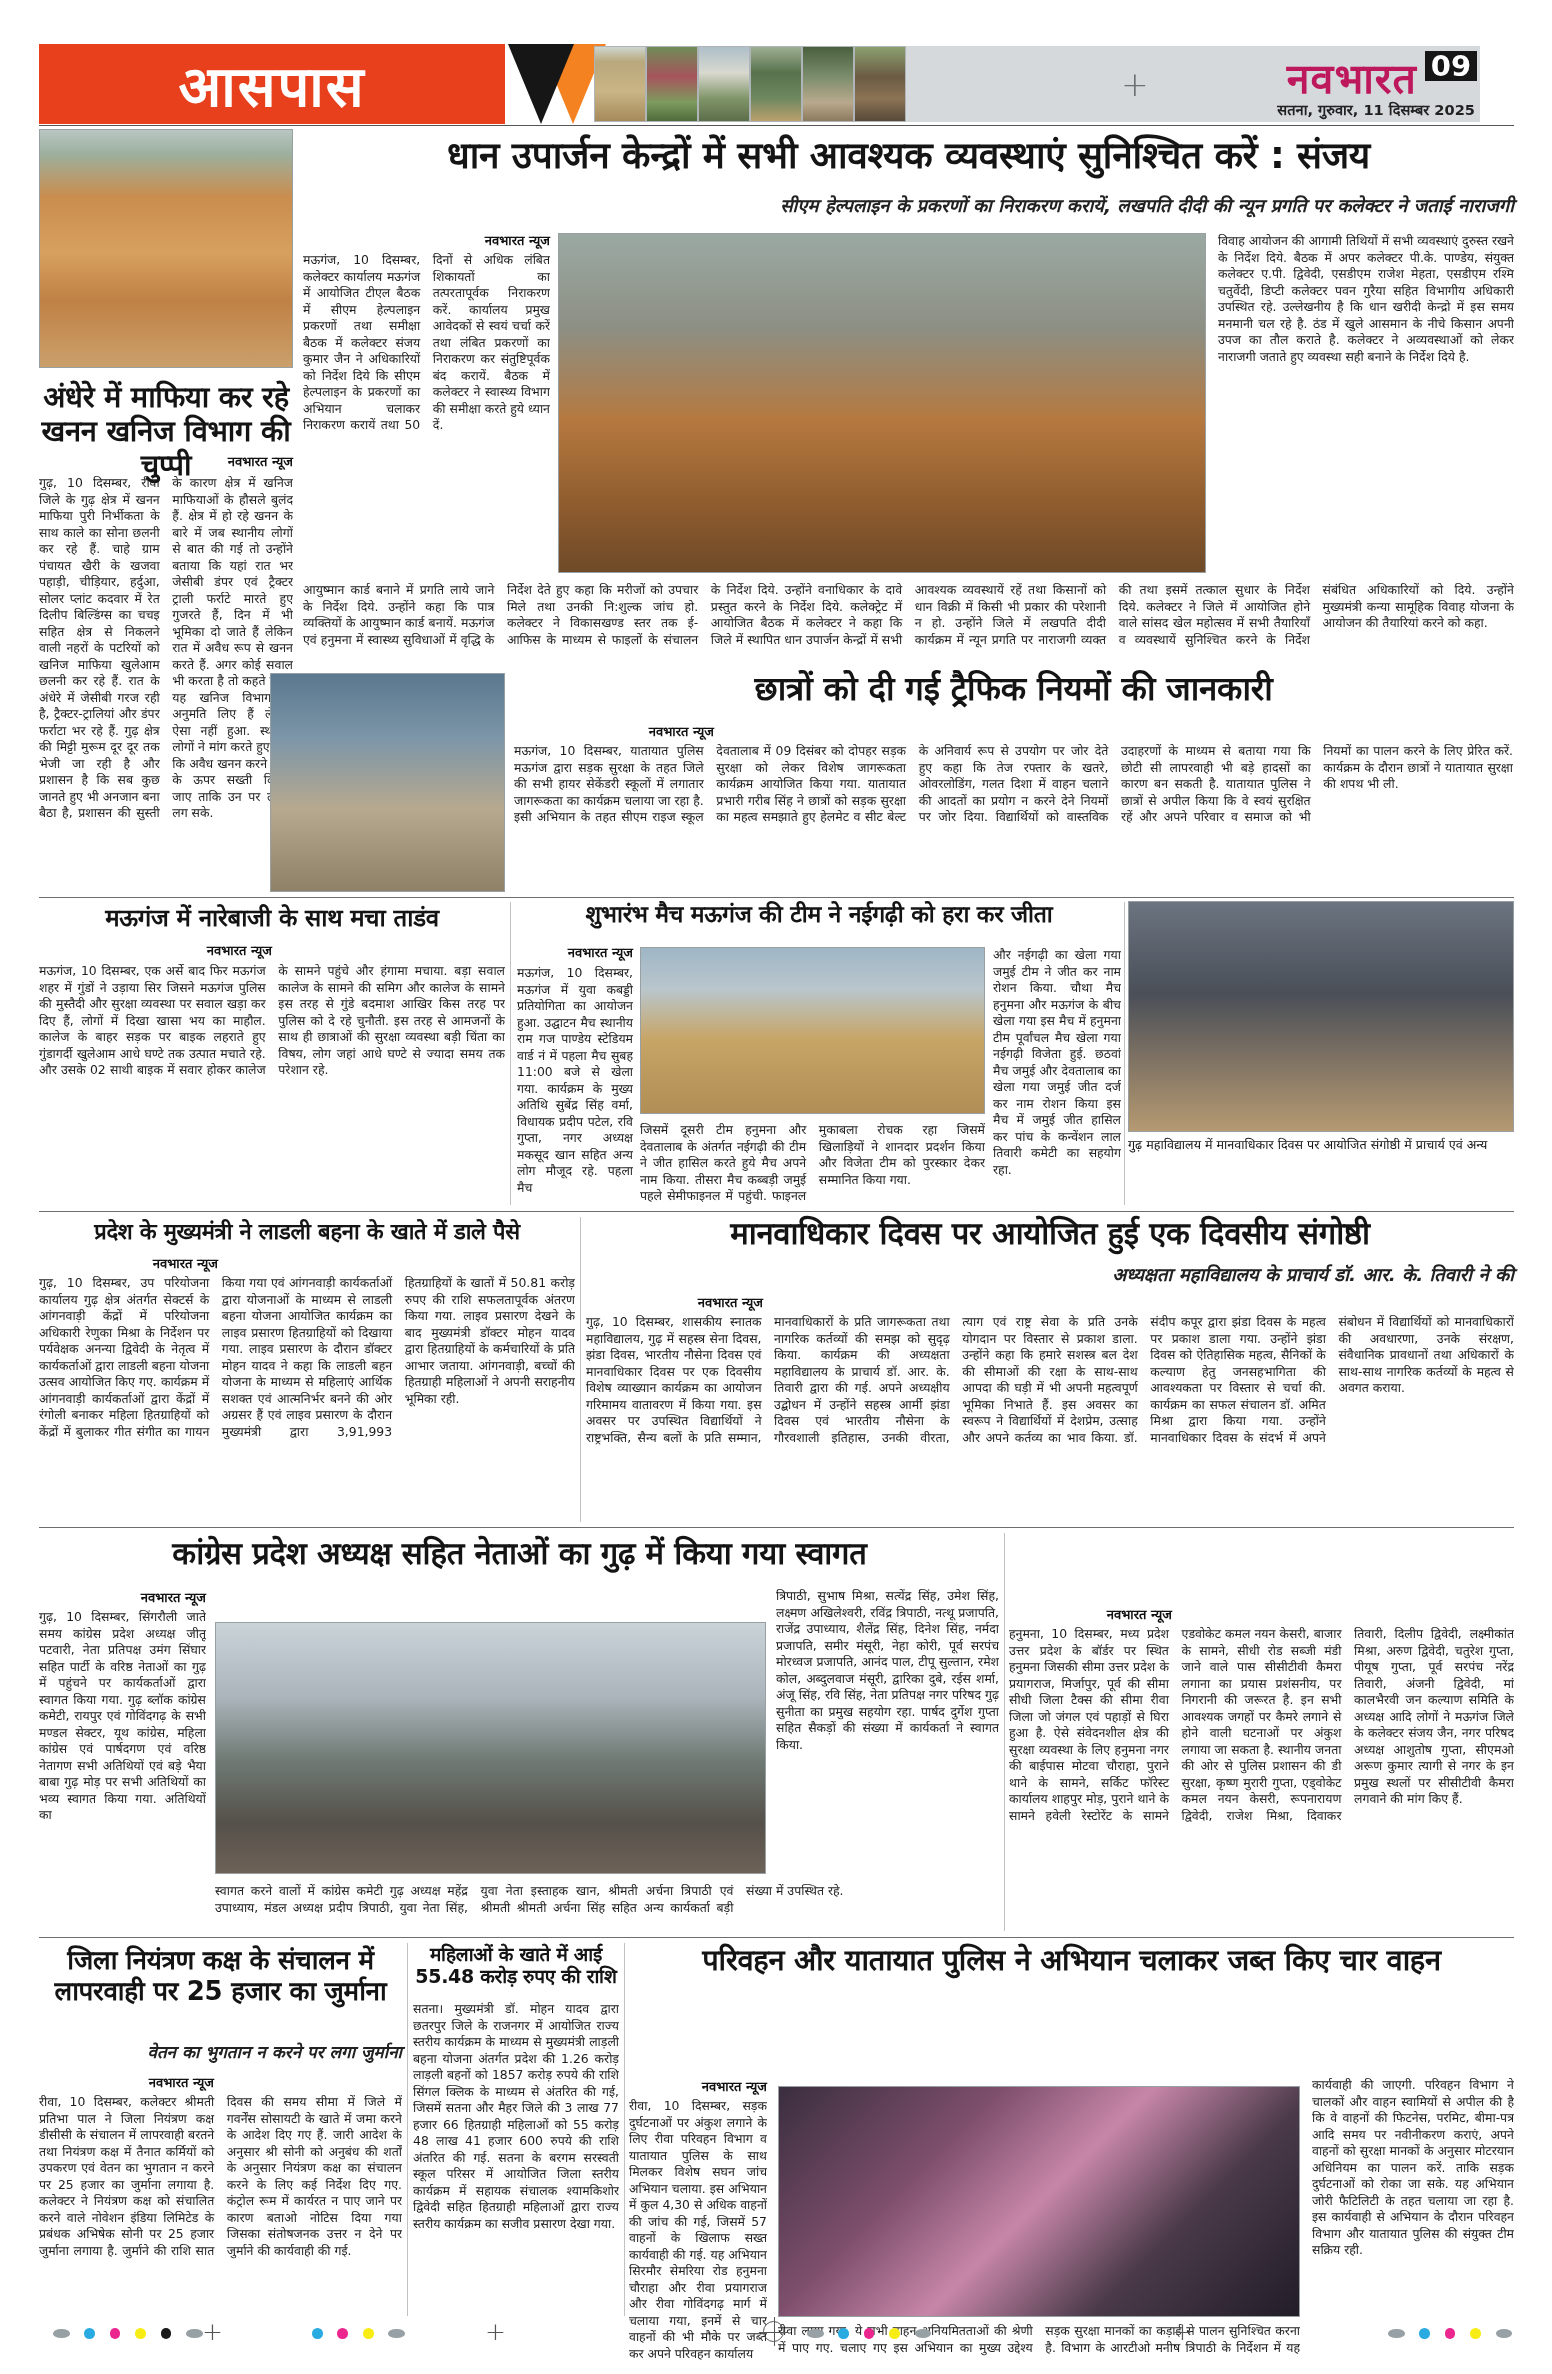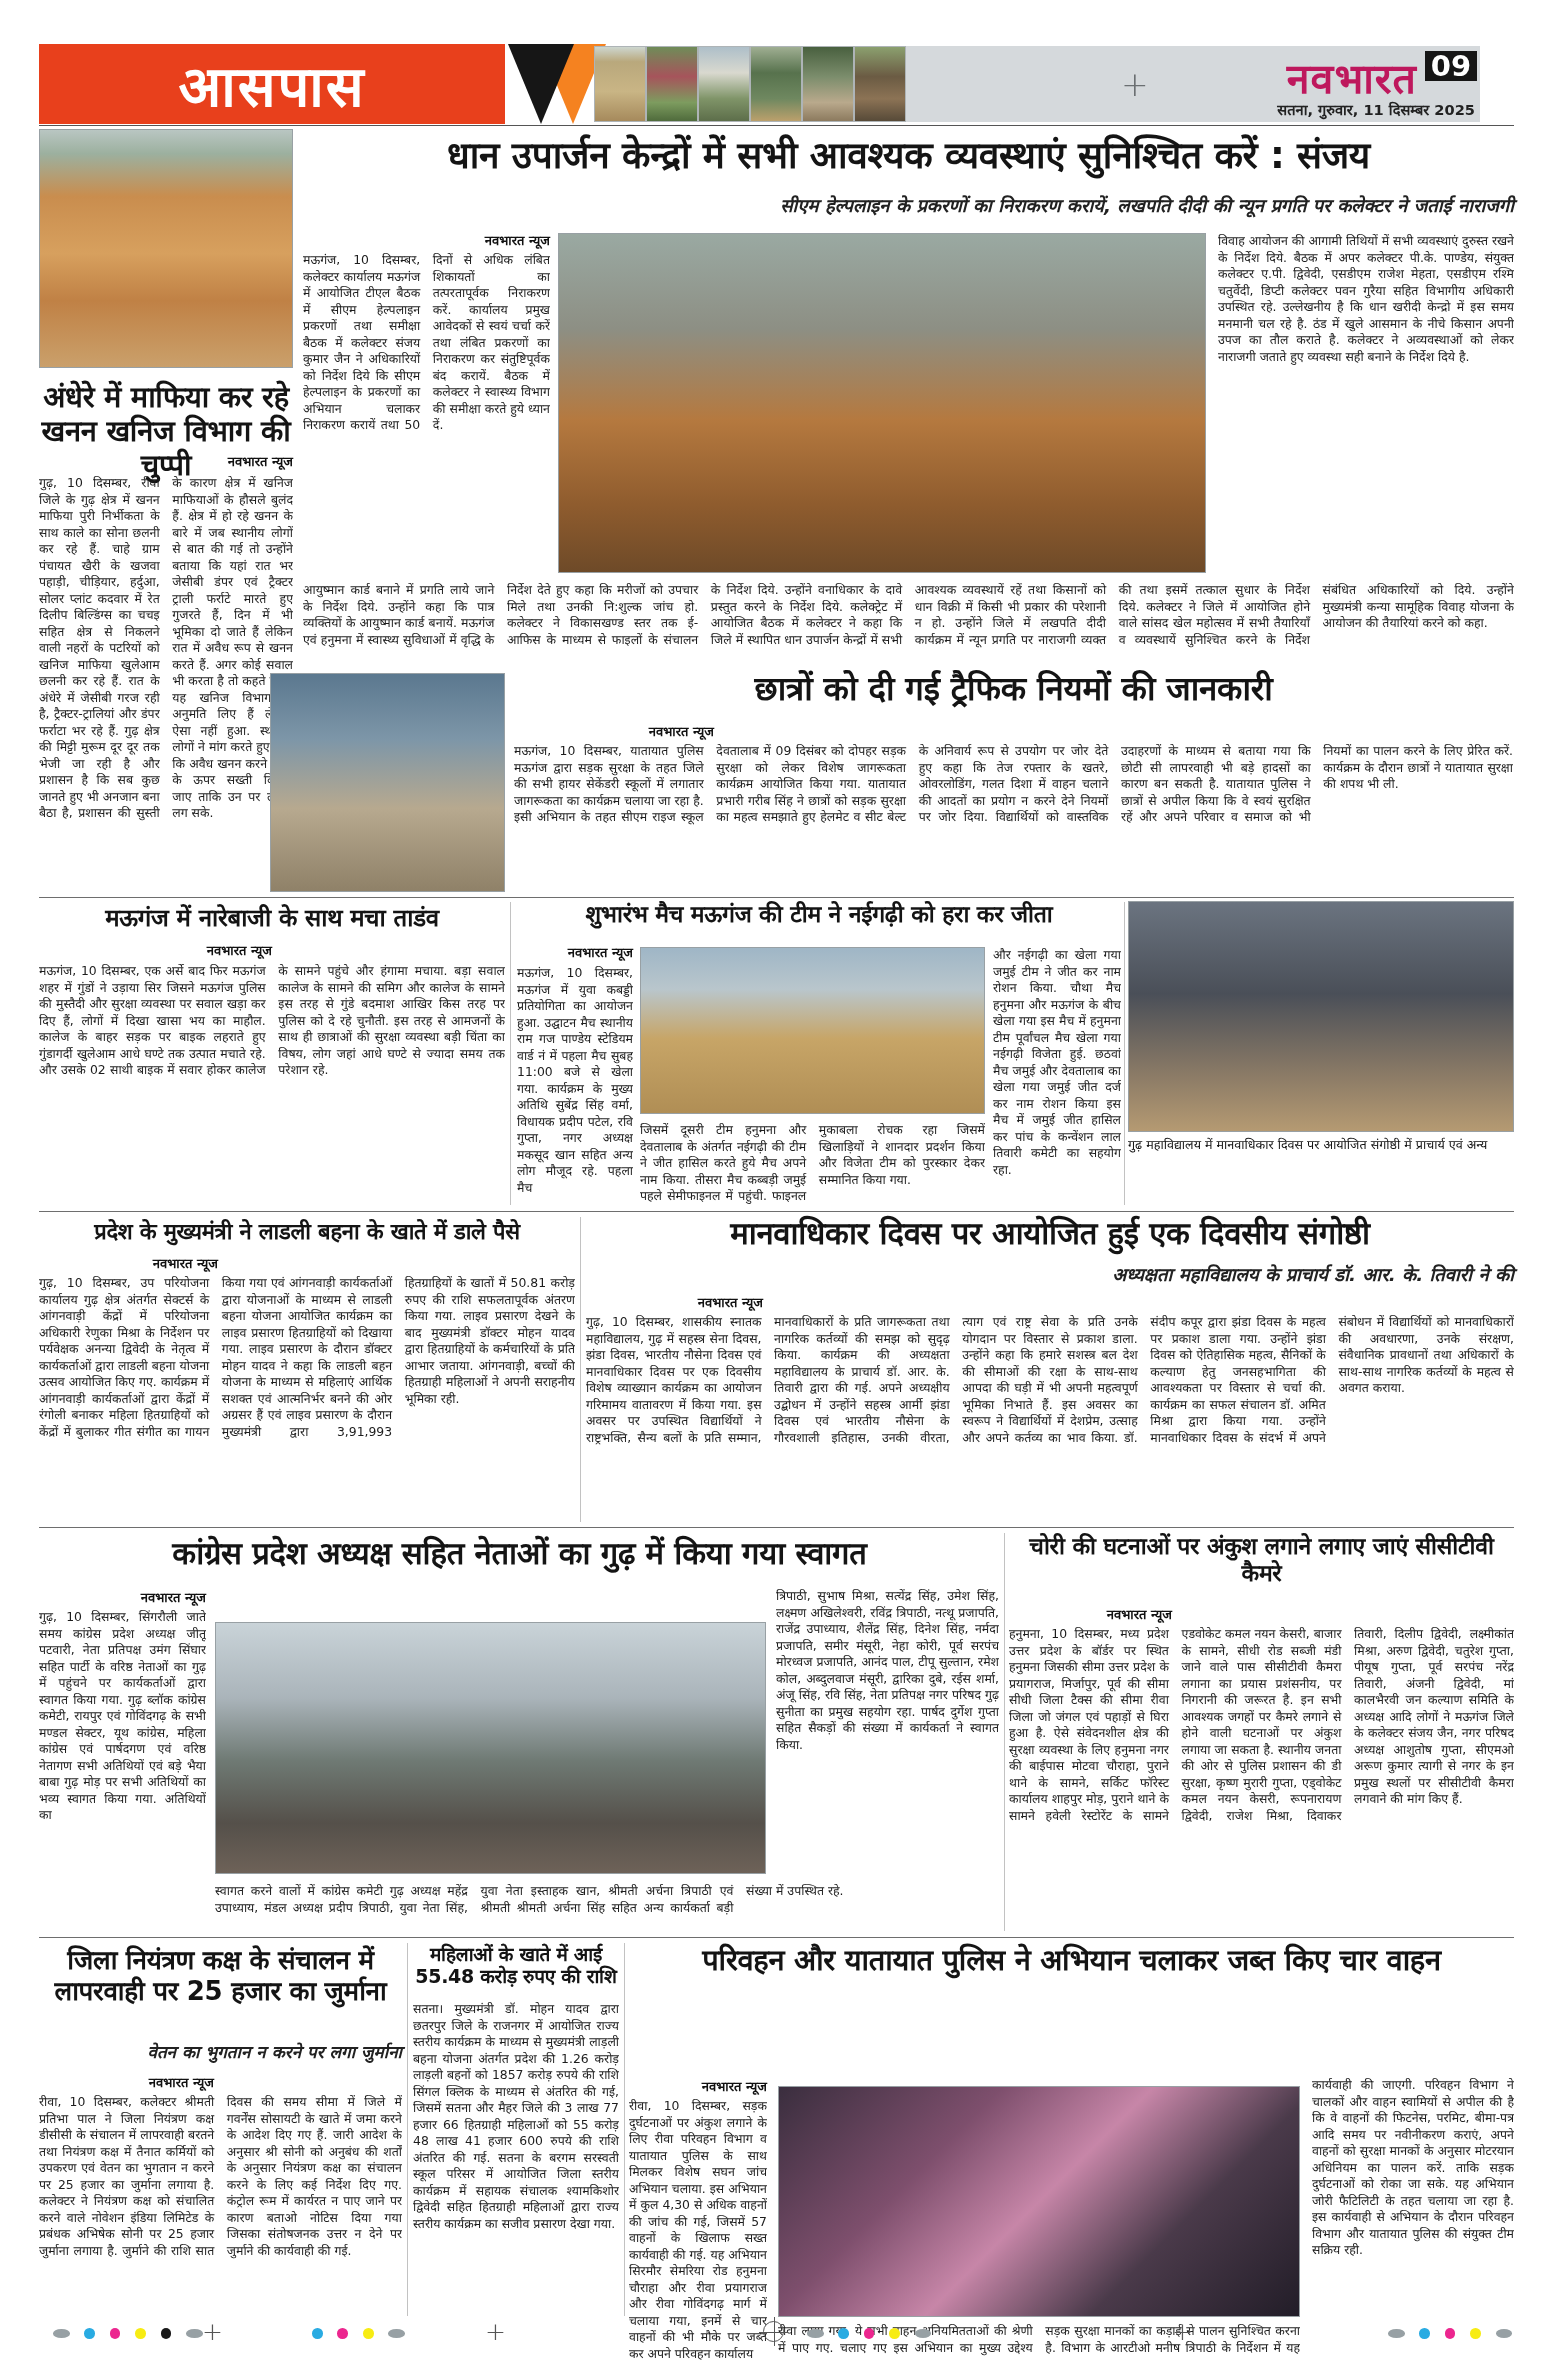--- a/index.html
+++ b/index.html
@@ -125,21 +125,20 @@
   <div class="hrule" style="left:39px;top:1527px;width:1475px;"></div>
 
   <div class="abs hl" style="left:39px;top:1535px;width:961px;font-size:31px;">कांग्रेस प्रदेश अध्यक्ष सहित नेताओं का गुढ़ में किया गया स्वागत</div>
   <div class="abs byline" style="left:39px;top:1588px;width:167px;">नवभारत न्यूज</div>
   <div class="abs bt" style="left:39px;top:1609px;width:167px;height:268px;column-count:1;">गुढ़, 10 दिसम्बर, सिंगरौली जाते समय कांग्रेस प्रदेश अध्यक्ष जीतू पटवारी, नेता प्रतिपक्ष उमंग सिंघार सहित पार्टी के वरिष्ठ नेताओं का गुढ़ में पहुंचने पर कार्यकर्ताओं द्वारा स्वागत किया गया. गुढ़ ब्लॉक कांग्रेस कमेटी, रायपुर एवं गोविंदगढ़ के सभी मण्डल सेक्टर, यूथ कांग्रेस, महिला कांग्रेस एवं पार्षदगण एवं वरिष्ठ नेतागण सभी अतिथियों एवं बड़े भैया बाबा गुढ़ मोड़ पर सभी अतिथियों का भव्य स्वागत किया गया. अतिथियों का</div>
   <div class="abs ph" style="left:215px;top:1622px;width:551px;height:252px;background:linear-gradient(180deg,#c9d3d8 0%,#aab4ba 30%,#6f7a74 55%,#55504a 80%,#6e6258 100%);"></div>
   <div class="abs bt" style="left:776px;top:1588px;width:223px;height:289px;column-count:1;">त्रिपाठी, सुभाष मिश्रा, सत्येंद्र सिंह, उमेश सिंह, लक्ष्मण अखिलेश्वरी, रविंद्र त्रिपाठी, नत्थू प्रजापति, राजेंद्र उपाध्याय, शैलेंद्र सिंह, दिनेश सिंह, नर्मदा प्रजापति, समीर मंसूरी, नेहा कोरी, पूर्व सरपंच मोरध्वज प्रजापति, आनंद पाल, टीपू सुल्तान, रमेश कोल, अब्दुलवाज मंसूरी, द्वारिका दुबे, रईस शर्मा, अंजू सिंह, रवि सिंह, नेता प्रतिपक्ष नगर परिषद गुढ़ सुनीता का प्रमुख सहयोग रहा. पार्षद दुर्गेश गुप्ता सहित सैकड़ों की संख्या में कार्यकर्ता ने स्वागत किया.</div>
   <div class="abs bt" style="left:215px;top:1883px;width:784px;height:49px;column-count:3;">स्वागत करने वालों में कांग्रेस कमेटी गुढ़ अध्यक्ष महेंद्र उपाध्याय, मंडल अध्यक्ष प्रदीप त्रिपाठी, युवा नेता सिंह, युवा नेता इस्ताहक खान, श्रीमती अर्चना त्रिपाठी एवं श्रीमती श्रीमती अर्चना सिंह सहित अन्य कार्यकर्ता बड़ी संख्या में उपस्थित रहे.</div>
   <div class="vrule" style="left:1004px;top:1533px;height:398px;"></div>
 
-  <div class="abs hl" style="left:1009px;top:1533px;width:505px;font-size:23px;">चोरी की घटनाओं पर अंकुश लगाने लगाए जाएं सीसीटीवी कैमरे</div>
   <div class="abs byline" style="left:1009px;top:1605px;width:163px;">नवभारत न्यूज</div>
   <div class="abs bt" style="left:1009px;top:1626px;width:505px;height:303px;column-count:3;">हनुमना, 10 दिसम्बर, मध्य प्रदेश उत्तर प्रदेश के बॉर्डर पर स्थित हनुमना जिसकी सीमा उत्तर प्रदेश के प्रयागराज, मिर्जापुर, पूर्व की सीमा सीधी जिला टैक्स की सीमा रीवा जिला जो जंगल एवं पहाड़ों से घिरा हुआ है. ऐसे संवेदनशील क्षेत्र की सुरक्षा व्यवस्था के लिए हनुमना नगर की बाईपास मोटवा चौराहा, पुराने थाने के सामने, सर्किट फॉरेस्ट कार्यालय शाहपुर मोड़, पुराने थाने के सामने हवेली रेस्टोरेंट के सामने एडवोकेट कमल नयन केसरी, बाजार के सामने, सीधी रोड सब्जी मंडी जाने वाले पास सीसीटीवी कैमरा लगाना का प्रयास प्रशंसनीय, पर निगरानी की जरूरत है. इन सभी आवश्यक जगहों पर कैमरे लगाने से होने वाली घटनाओं पर अंकुश लगाया जा सकता है. स्थानीय जनता की ओर से पुलिस प्रशासन की डी सुरक्षा, कृष्ण मुरारी गुप्ता, एड्वोकेट कमल नयन केसरी, रूपनारायण द्विवेदी, राजेश मिश्रा, दिवाकर तिवारी, दिलीप द्विवेदी, लक्ष्मीकांत मिश्रा, अरुण द्विवेदी, चतुरेश गुप्ता, पीयूष गुप्ता, पूर्व सरपंच नरेंद्र तिवारी, अंजनी द्विवेदी, मां कालभैरवी जन कल्याण समिति के अध्यक्ष आदि लोगों ने मऊगंज जिले के कलेक्टर संजय जैन, नगर परिषद अध्यक्ष आशुतोष गुप्ता, सीएमओ अरूण कुमार त्यागी से नगर के इन प्रमुख स्थलों पर सीसीटीवी कैमरा लगवाने की मांग किए हैं.</div>
 
   <div class="hrule" style="left:39px;top:1937px;width:1475px;"></div>
 
   <div class="abs hl" style="left:39px;top:1945px;width:363px;font-size:26px;">जिला नियंत्रण कक्ष के संचालन में लापरवाही पर 25 हजार का जुर्माना</div>
   <div class="abs sub" style="left:39px;top:2042px;width:363px;font-size:17px;">वेतन का भुगतान न करने पर लगा जुर्माना</div>
   <div class="abs byline" style="left:39px;top:2073px;width:175px;">नवभारत न्यूज</div>
   <div class="abs bt" style="left:39px;top:2094px;width:363px;height:219px;column-count:2;">रीवा, 10 दिसम्बर, कलेक्टर श्रीमती प्रतिभा पाल ने जिला नियंत्रण कक्ष डीसीसी के संचालन में लापरवाही बरतने तथा नियंत्रण कक्ष में तैनात कर्मियों को उपकरण एवं वेतन का भुगतान न करने पर 25 हजार का जुर्माना लगाया है. कलेक्टर ने नियंत्रण कक्ष को संचालित करने वाले नोवेशन इंडिया लिमिटेड के प्रबंधक अभिषेक सोनी पर 25 हजार जुर्माना लगाया है. जुर्माने की राशि सात दिवस की समय सीमा में जिले में गवर्नेंस सोसायटी के खाते में जमा करने के आदेश दिए गए हैं. जारी आदेश के अनुसार श्री सोनी को अनुबंध की शर्तों के अनुसार नियंत्रण कक्ष का संचालन करने के लिए कई निर्देश दिए गए. कंट्रोल रूम में कार्यरत न पाए जाने पर कारण बताओ नोटिस दिया गया जिसका संतोषजनक उत्तर न देने पर जुर्माने की कार्यवाही की गई.</div>
   <div class="vrule" style="left:407px;top:1943px;height:373px;"></div>

